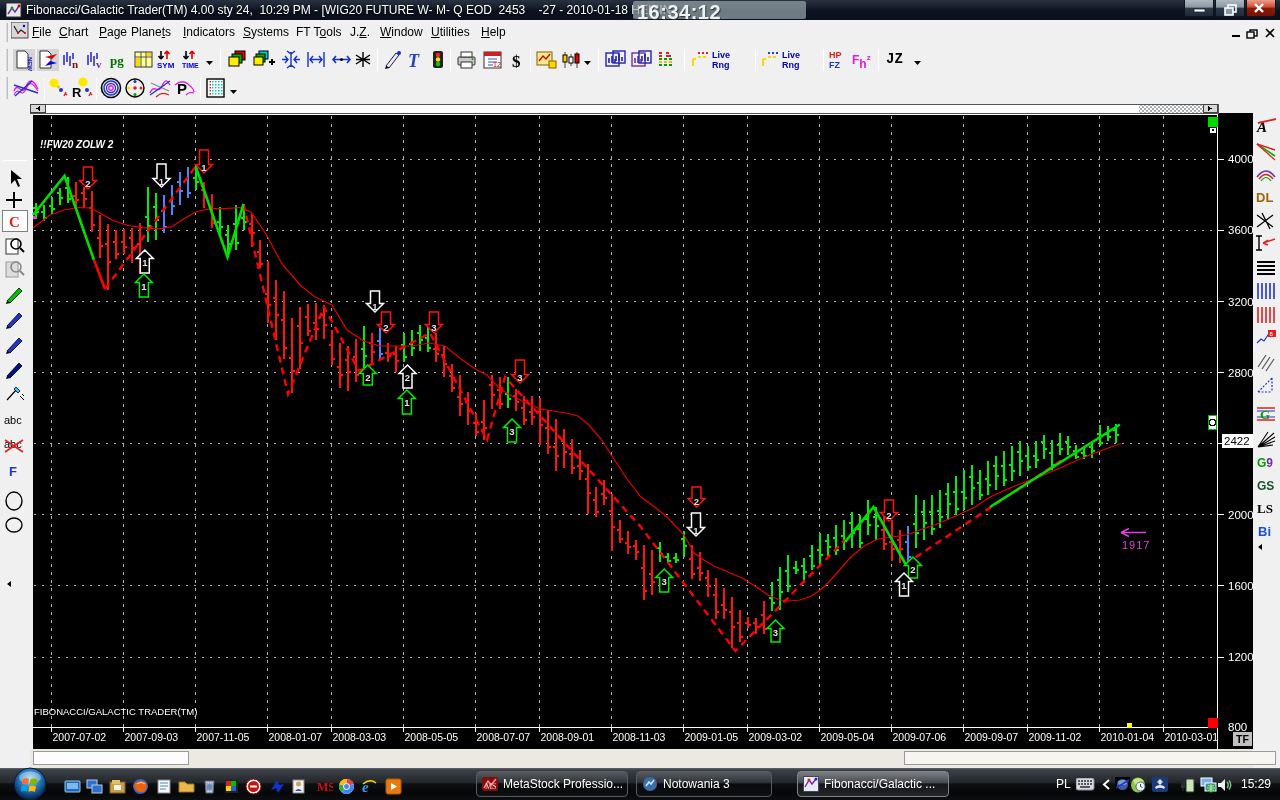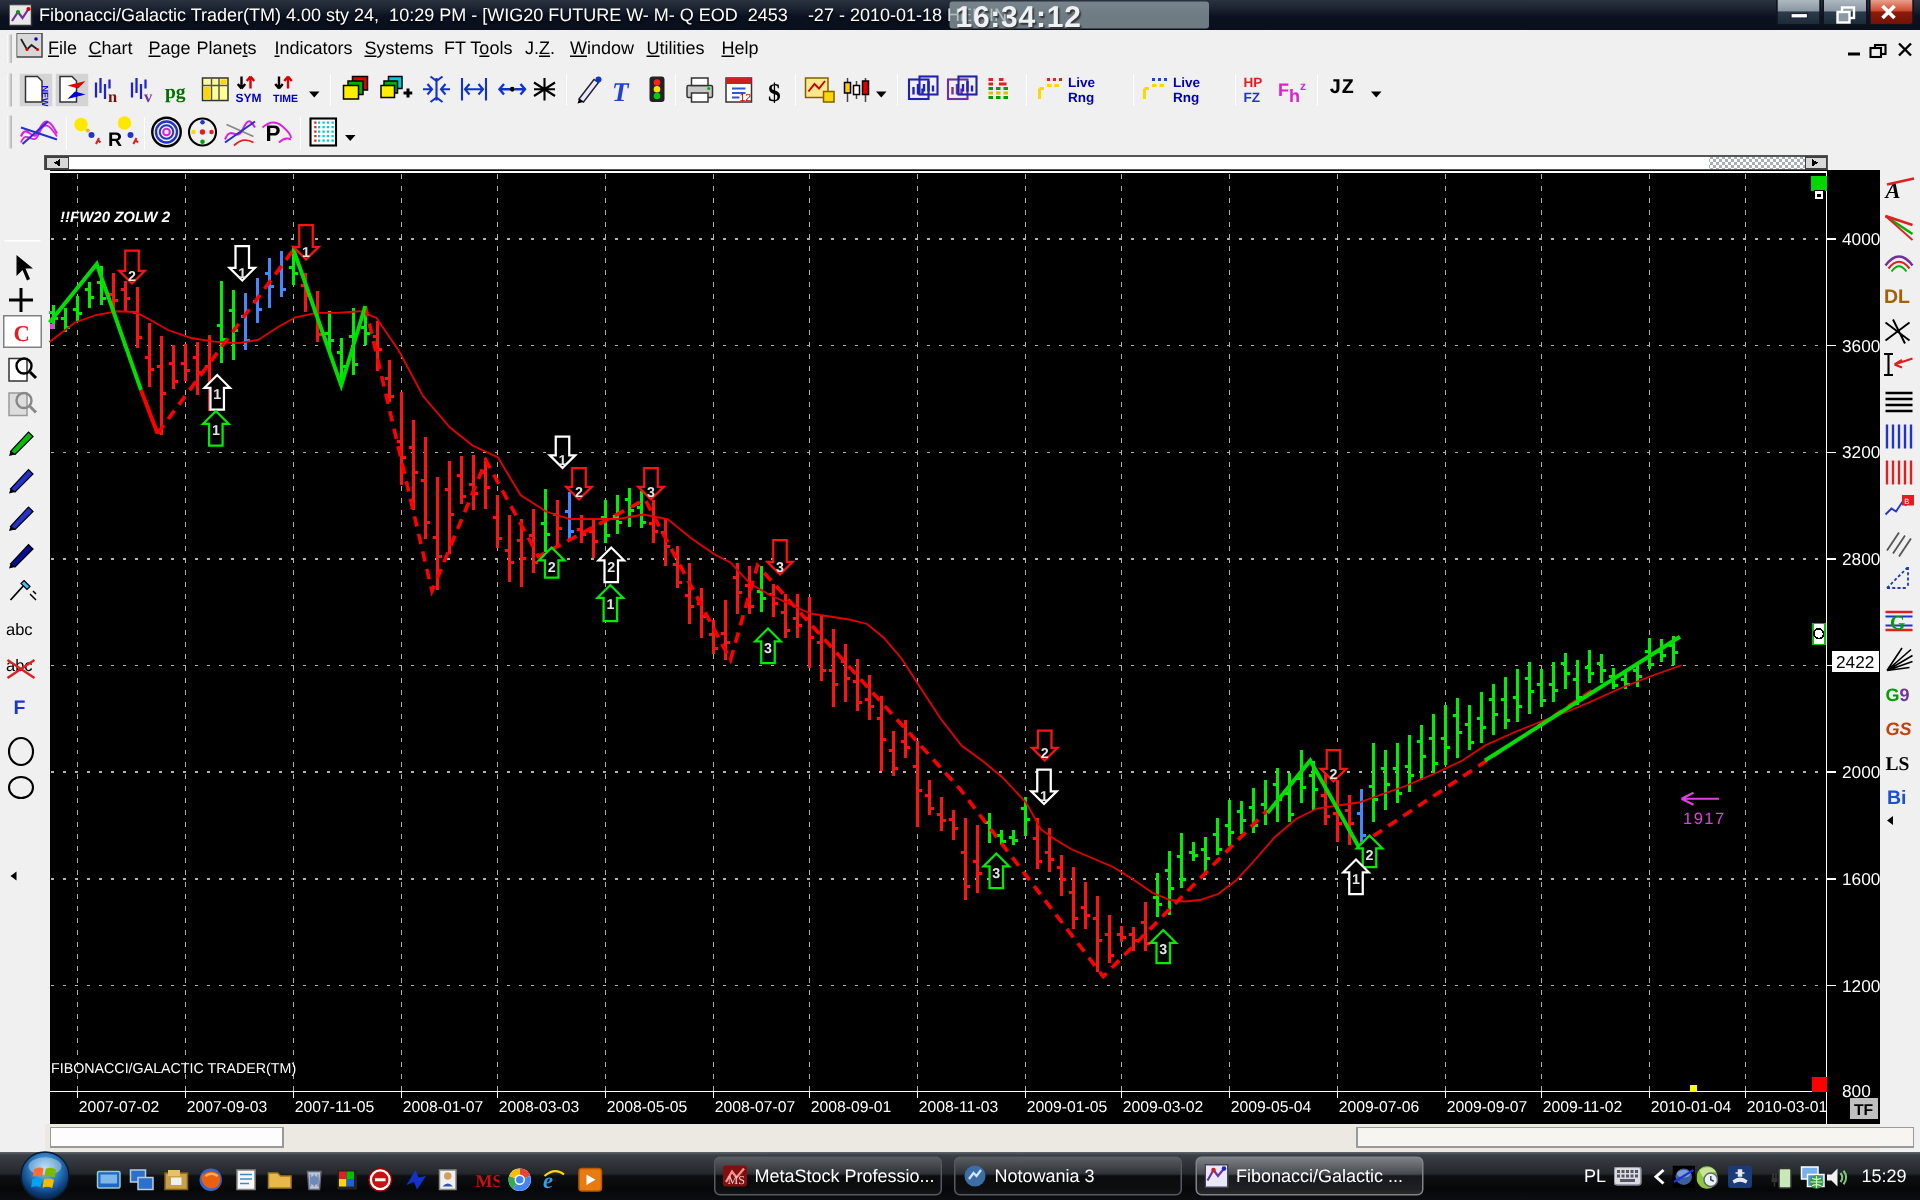--- a/index.html
+++ b/index.html
@@ -416,21 +416,21 @@
     </svg>
 <svg class="abs" style="left:1px;top:300px;" width="25" height="20">
       <path d="M3 4 H21 M3 16 H21" stroke="#e02020" stroke-width="1.6"></path>
       <path d="M3 7 H21 M3 13 H21" stroke="#2233cc" stroke-width="1.2"></path>
       <text x="6" y="15" font-size="13" font-weight="bold" fill="#00a000" font-family="Liberation Serif">G</text>
     </svg>
 <svg class="abs" style="left:1px;top:325px;" width="25" height="22">
       <path d="M4 18 L20 4 M4 18 L21 8 M4 18 L21 12 M4 18 L19 16 M4 18 L14 3" stroke="#000" stroke-width="1.1"></path>
     </svg>
 <div class="abs" style="left:4px;top:352px;font-size:12px;font-weight:bold;color:#00a000;position:absolute;">G<span style="color:#7030a0">9</span></div>
-<div class="abs" style="left:4px;top:375px;font-size:12px;font-weight:bold;color:#c2410c;position:absolute;font-style:italic;">GS</div>
+<div class="abs" style="left:4px;top:375px;font-size:12px;font-weight:bold;color:#14532d;position:absolute;">GS</div>
 <div class="abs" style="left:4px;top:397px;font-size:13px;font-weight:bold;color:#000;position:absolute;font-family:Liberation Serif, serif;">LS</div>
 <div class="abs" style="left:5px;top:420px;font-size:13px;font-weight:bold;color:#1d4ed8;position:absolute;">Bi</div>
 <svg class="abs" style="left:1px;top:439px;" width="25" height="10">
       <path d="M8 1 L4 4 L8 7 Z" fill="#000"></path>
     </svg>
   </div>
 <svg style="position:absolute;left:0;top:0" width="1280" height="800" viewBox="0 0 1280 800" shape-rendering="crispEdges">
 <rect x="33" y="113" width="1220" height="636" fill="#000"></rect>
 <rect x="30" y="104" width="1188" height="9" fill="#fff" stroke="#555" stroke-width="1"></rect>
 <rect x="30.5" y="104.5" width="15" height="8" fill="#d8d8d8" stroke="#404040" stroke-width="1"></rect>
@@ -635,21 +635,21 @@
       <path d="M6 5 L12 8.5 L6 12 Z" fill="#fff"></path>
     </svg>
 <div class="tbtn" style="left:476px;width:152px">
       <span>MetaStock Professio...</span>
     </div>
 <svg class="abs" style="left:482px;top:8px" width="17" height="17">
       <rect width="16" height="14" y="1" rx="2" fill="#801010"></rect>
       <path d="M2 12 L6 5 L9 9 L14 3" stroke="#ff9090" stroke-width="1.5" fill="none"></path>
       <text x="3" y="13" font-size="8" fill="#ffd0d0" font-family="Liberation Serif">MS</text>
     </svg>
-<div class="tbtn" style="left:636px;width:152px">
+<div class="tbtn" style="left:636px;width:136px">
       <span>Notowania 3</span>
     </div>
 <svg class="abs" style="left:642px;top:8px" width="17" height="17">
       <circle cx="8" cy="8" r="7" fill="#3a6ea5"></circle>
       <path d="M4 10 L7 6 L9 8 L12 4" stroke="#d0e8ff" stroke-width="1.5" fill="none"></path>
     </svg>
 <div class="tbtn" style="left:797px;width:152px;background:linear-gradient(rgba(255,255,255,0.34),rgba(255,255,255,0.16) 45%,rgba(40,45,55,0.3) 50%,rgba(255,255,255,0.12));border-color:#7e838a">
       <span>Fibonacci/Galactic ...</span>
     </div>
 <svg class="abs" style="left:803px;top:8px" width="17" height="17">

